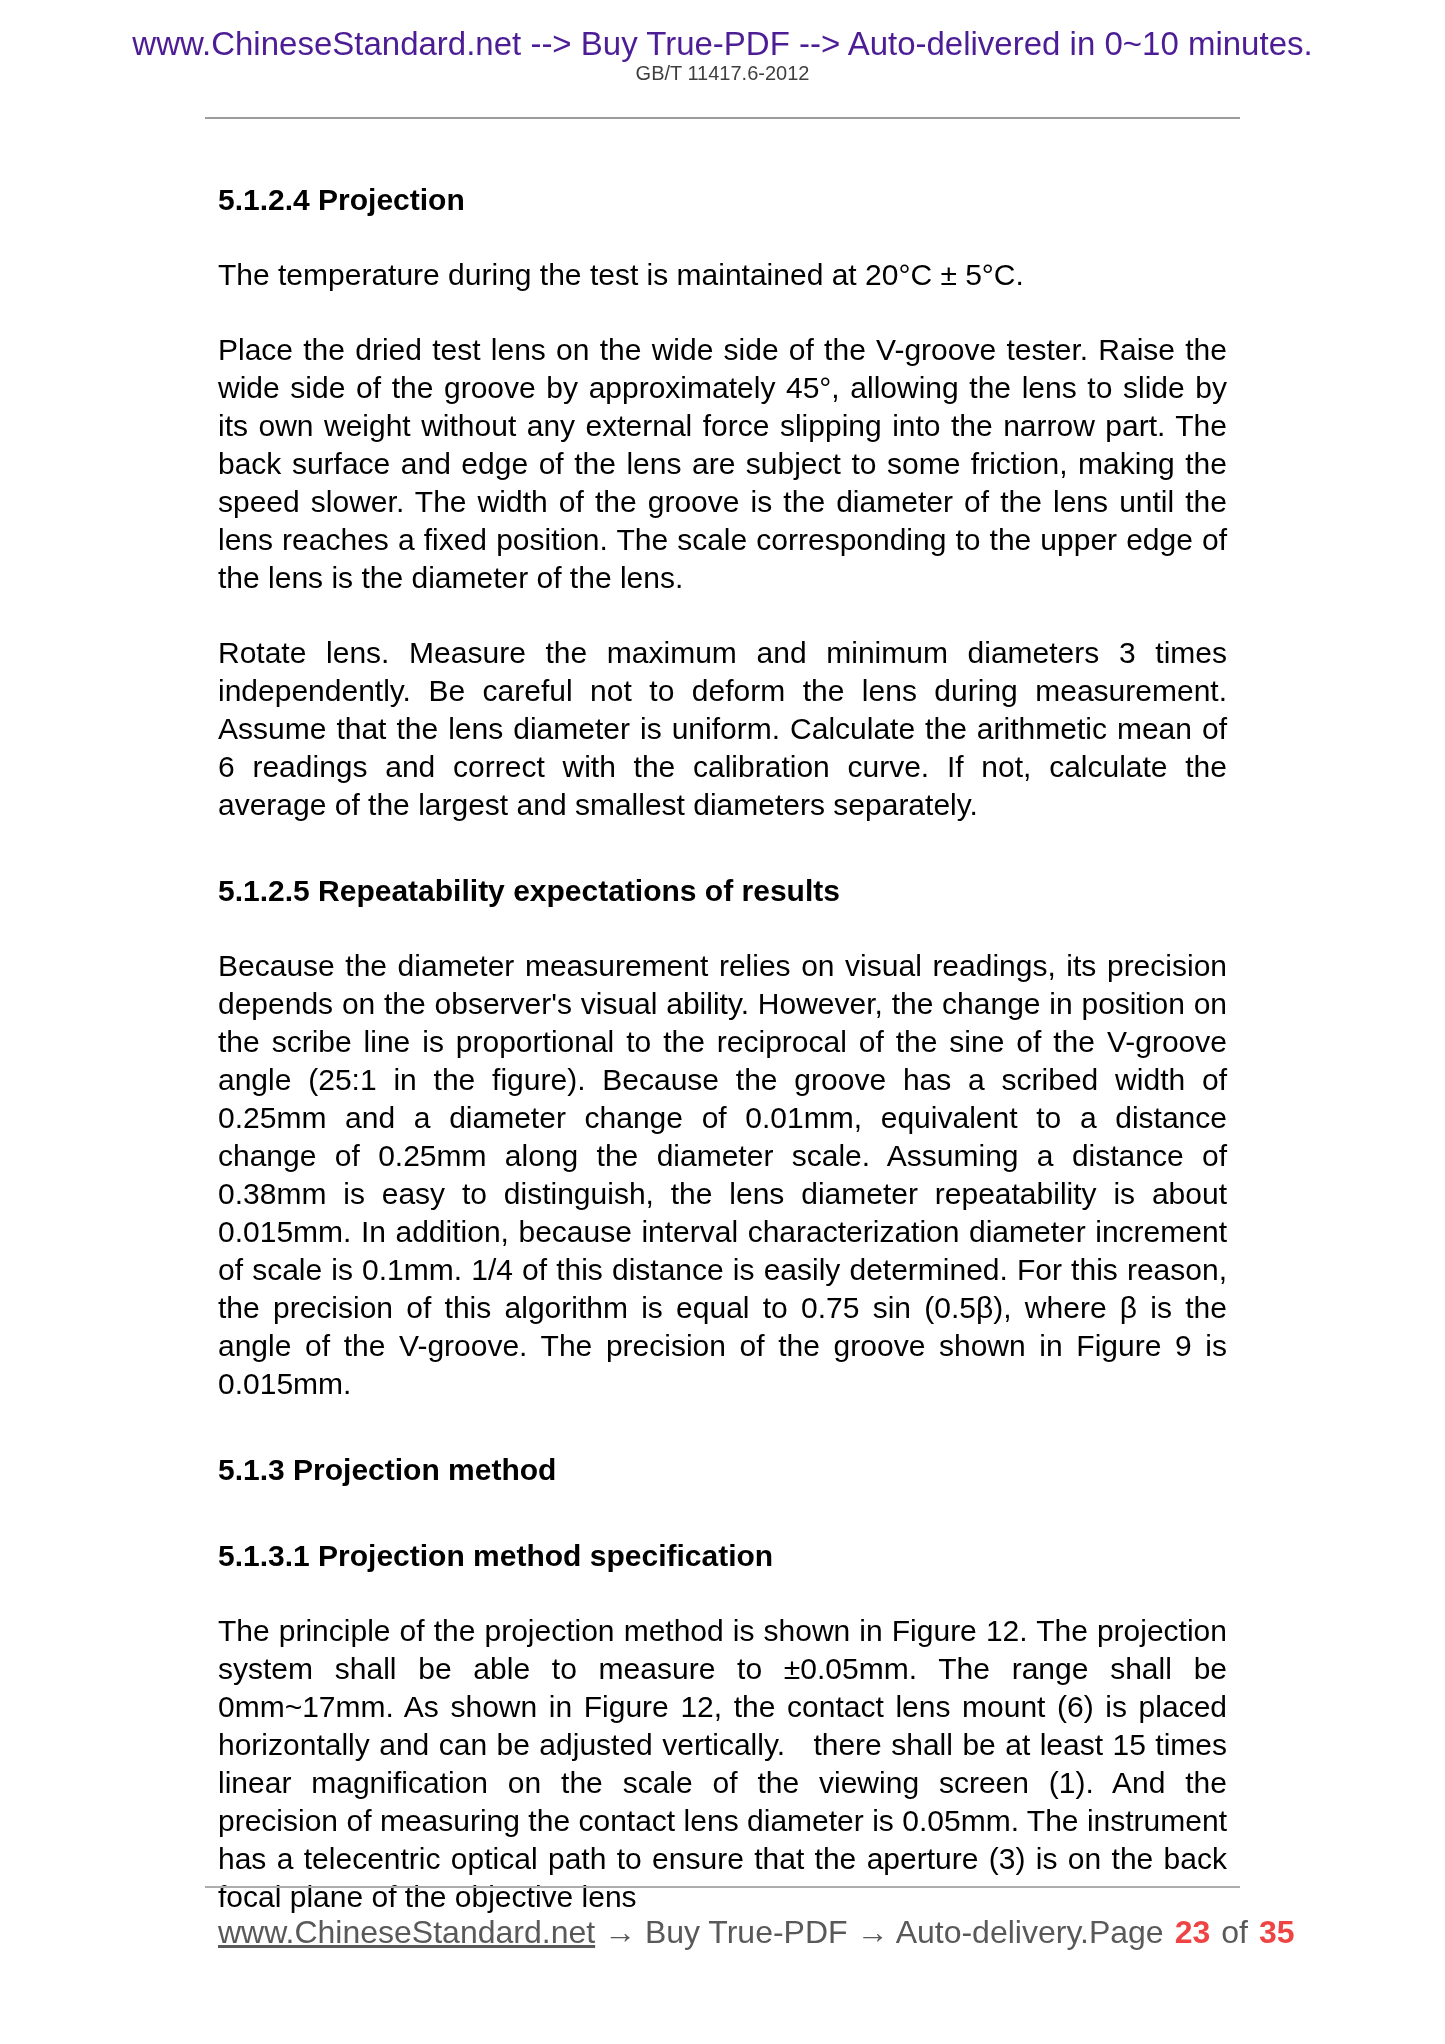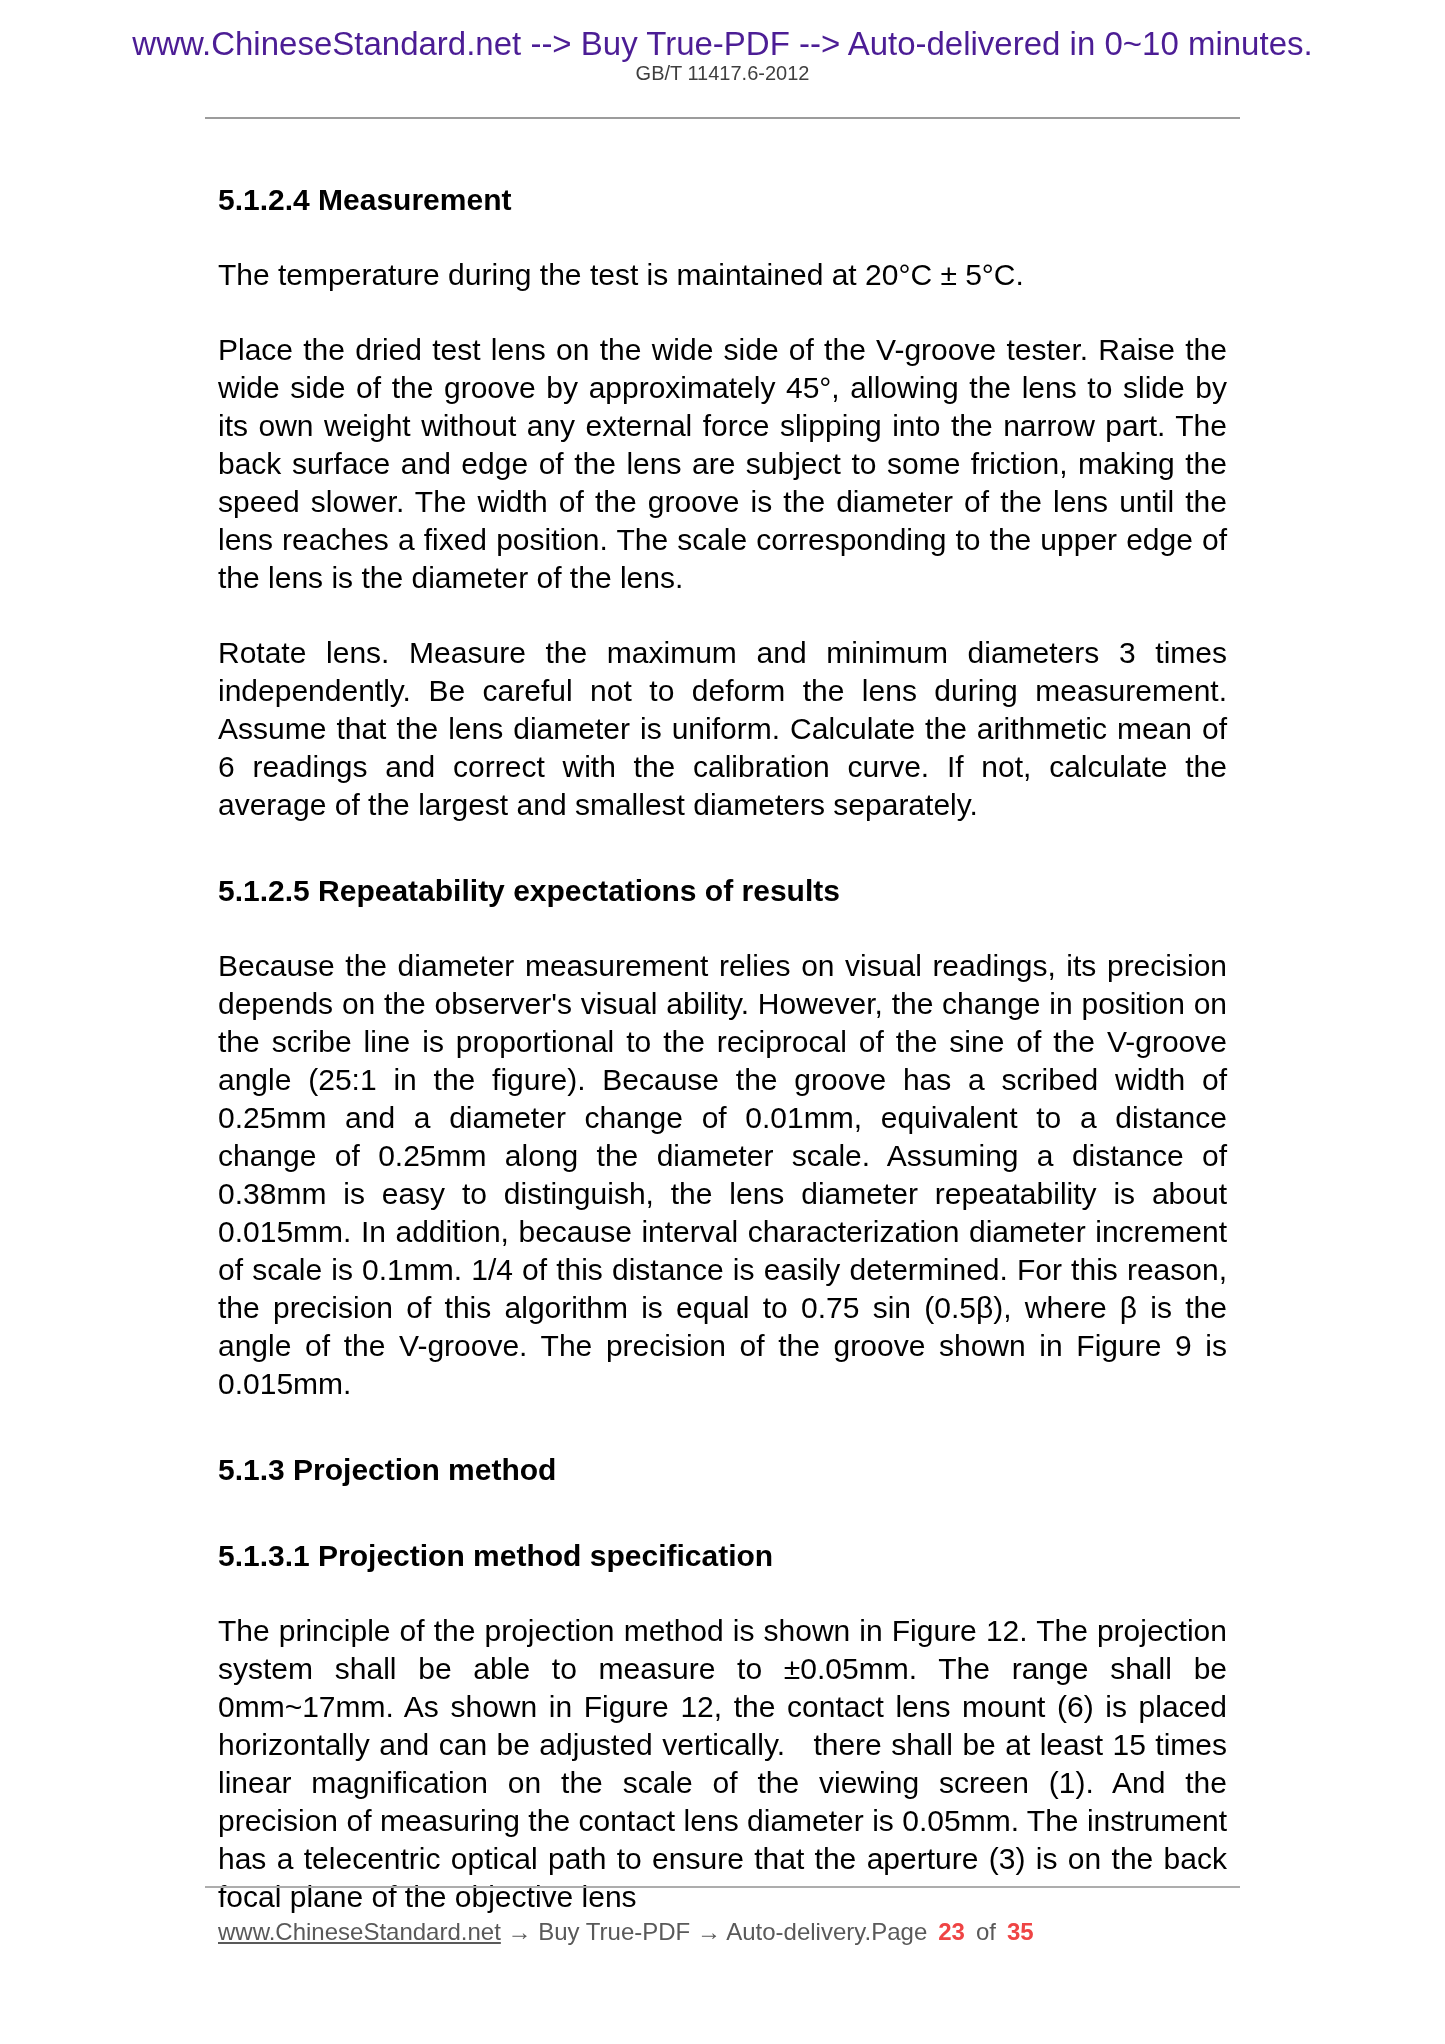--- a/index.html
+++ b/index.html
@@ -77,22 +77,23 @@
     width: 1035px;
     height: 2px;
     background: #adadad;
   }
   .footer-row {
     position: absolute;
     top: 1915px;
     left: 218px;
     width: 1009px;
     display: flex;
+    justify-content: space-between;
     align-items: baseline;
-    font-size: 24px;
+    font-size: 32px;
     line-height: 34px;
     color: #595959;
   }
   .footer-left { white-space: nowrap; }
   .footer-link {
     color: #595959;
     text-decoration: underline;
     cursor: pointer;
   }
   .footer-page {
@@ -103,21 +104,21 @@
   .footer-page .num { font-weight: bold; color: #ef4444; }
 </style>
 </head>
 <body>
 
 <div class="header-line1">www.ChineseStandard.net --&gt; Buy True-PDF --&gt; Auto-delivered in 0~10 minutes.</div>
 <div class="header-line2">GB/T 11417.6-2012</div>
 <div class="header-rule"></div>
 
 <div class="content">
-    <h3 class="section-heading">5.1.2.4 Measurement</h3>
+    <h3 class="section-heading">5.1.2.4 Projection</h3>
     <p class="para">The temperature during the test is maintained at 20°C ± 5°C.</p>
     <p class="para">Place the dried test lens on the wide side of the V-groove tester. Raise the wide side of the groove by approximately 45°, allowing the lens to slide by its own weight without any external force slipping into the narrow part. The back surface and edge of the lens are subject to some friction, making the speed slower. The width of the groove is the diameter of the lens until the lens reaches a fixed position. The scale corresponding to the upper edge of the lens is the diameter of the lens.</p>
     <p class="para">Rotate lens. Measure the maximum and minimum diameters 3 times independently. Be careful not to deform the lens during measurement. Assume that the lens diameter is uniform. Calculate the arithmetic mean of 6 readings and correct with the calibration curve. If not, calculate the average of the largest and smallest diameters separately.</p>
     <h3 class="section-heading">5.1.2.5 Repeatability expectations of results</h3>
     <p class="para">Because the diameter measurement relies on visual readings, its precision depends on the observer's visual ability. However, the change in position on the scribe line is proportional to the reciprocal of the sine of the V-groove angle (25:1 in the figure). Because the groove has a scribed width of 0.25mm and a diameter change of 0.01mm, equivalent to a distance change of 0.25mm along the diameter scale. Assuming a distance of 0.38mm is easy to distinguish, the lens diameter repeatability is about 0.015mm. In addition, because interval characterization diameter increment of scale is 0.1mm. 1/4 of this distance is easily determined. For this reason, the precision of this algorithm is equal to 0.75 sin (0.5β), where β is the angle of the V-groove. The precision of the groove shown in Figure 9 is 0.015mm.</p>
     <h3 class="section-heading">5.1.3 Projection method</h3>
     <h3 class="section-heading">5.1.3.1 Projection method specification</h3>
     <p class="para">The principle of the projection method is shown in Figure 12. The projection system shall be able to measure to ±0.05mm. The range shall be 0mm~17mm. As shown in Figure 12, the contact lens mount (6) is placed horizontally and can be adjusted vertically. &nbsp;&nbsp;there shall be at least 15 times linear magnification on the scale of the viewing screen (1). And the precision of measuring the contact lens diameter is 0.05mm. The instrument has a telecentric optical path to ensure that the aperture (3) is on the back focal plane of the objective lens</p>
   </div>
 

